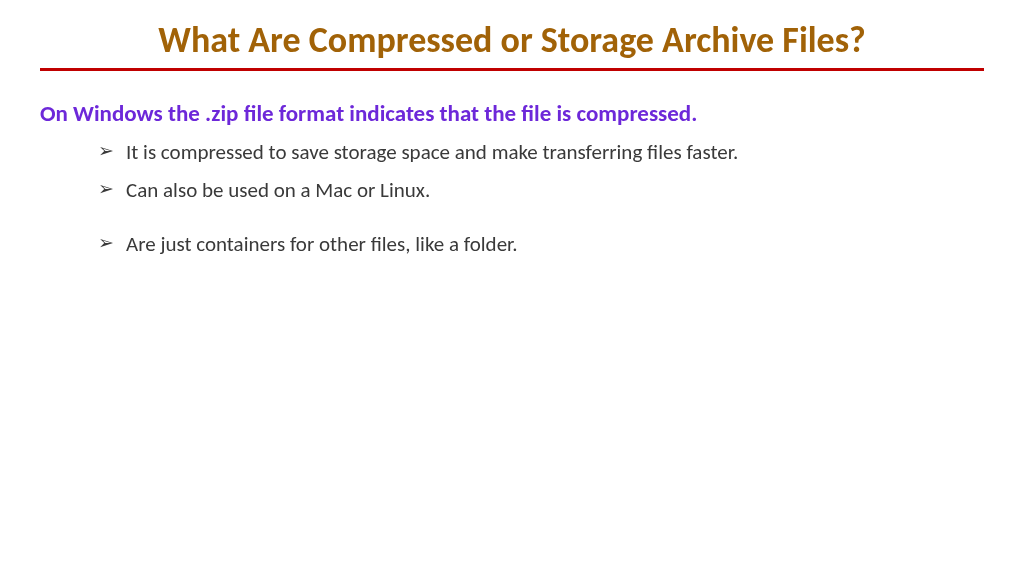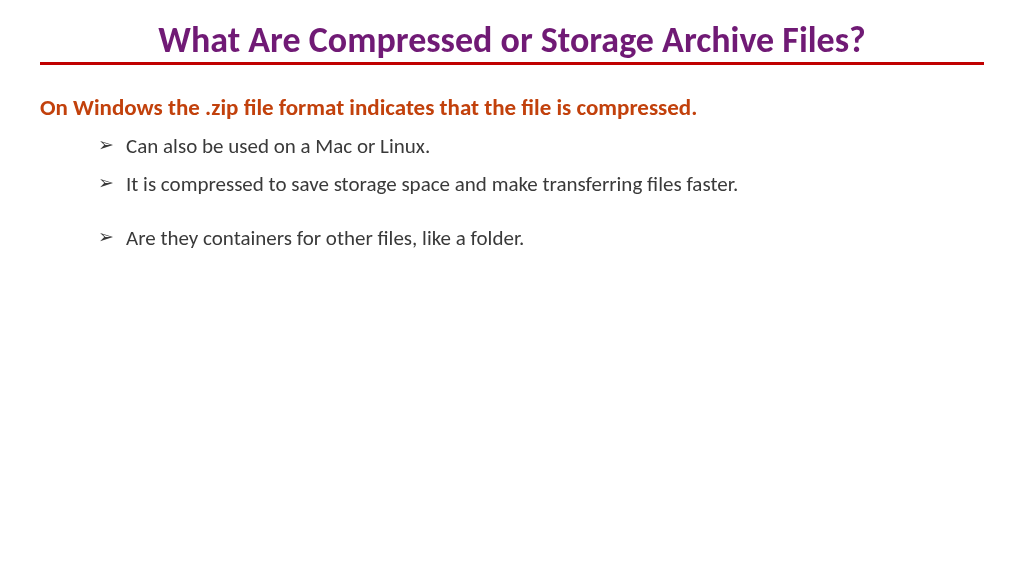--- a/index.html
+++ b/index.html
@@ -9,34 +9,35 @@
     background: #ffffff;
     font-family: Calibri, "Segoe UI", Arial, sans-serif;
     color: #000000;
     overflow: hidden;
     position: relative;
   }
   .slide {
     padding: 18px 40px 20px 40px;
   }
   .title {
-    color: #701a75;
+    color: #a16207;
     font-size: 36px;
     font-weight: 700;
     text-align: center;
+    padding-bottom: 6px;
   }
   .title-rule {
     border: none;
     border-top: 3px solid #c00000;
     margin: 0 0 28px 0;
   }
   .section-heading {
     font-size: 23px;
     font-weight: 700;
-    color: #c2410c;
+    color: #6d28d9;
     line-height: 1.25;
     margin-bottom: 10px;
   }
   .bullets {
     list-style: none;
     margin: 0 0 26px 0;
     padding-left: 58px;
   }
   .bullets li {
     font-size: 21px;
@@ -59,24 +60,24 @@
 <body>
 
 <div class="slide">
 
   <h1 class="title">What Are Compressed or Storage Archive Files?</h1>
   <hr class="title-rule">
 
   <div>
     <p class="section-heading">On Windows the .zip file format indicates that the file is compressed.</p>
     <ul class="bullets">
+      <li>It is compressed to save storage space and make transferring files faster.</li>
       <li>Can also be used on a Mac or Linux.</li>
-      <li>It is compressed to save storage space and make transferring files faster.</li>
     </ul>
   </div>
 
   <div>
     <ul class="bullets">
-      <li>Are they containers for other files, like a folder.</li>
+      <li>Are just containers for other files, like a folder.</li>
     </ul>
   </div>
 
 </div>
 
 </body></html>

